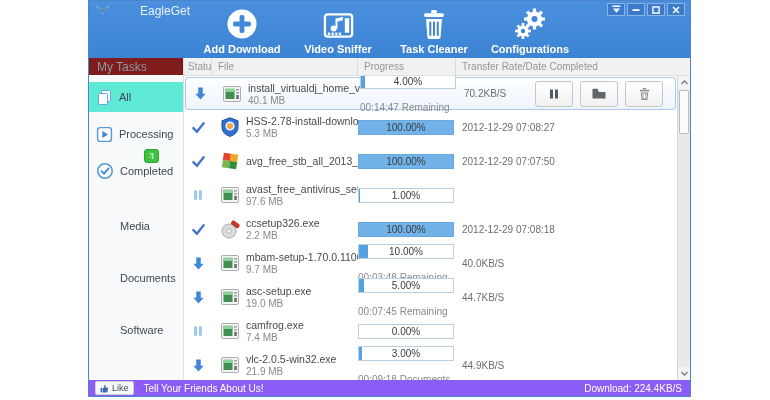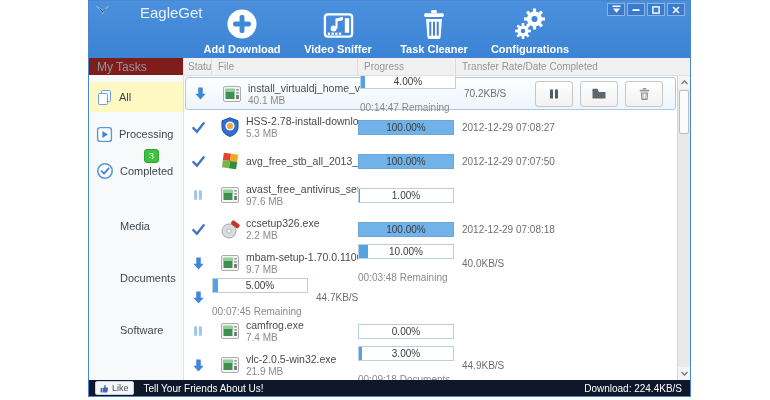--- a/index.html
+++ b/index.html
@@ -1,33 +1,33 @@
 <!DOCTYPE html>
 <html><head>
 <meta charset="utf-8">
 <style>
   html,body{margin:0;padding:0;}
   body{width:770px;height:400px;background:#ffffff;font-family:"Liberation Sans",sans-serif;position:relative;overflow:hidden;}
   .window{position:absolute;left:88px;top:0;width:603px;height:397px;box-sizing:border-box;border:1px solid #4a86ce;background:#fff;display:flex;flex-direction:column;}
   
   .header{height:57px;flex:0 0 57px;background:linear-gradient(#4a90dd,#3c83d4);position:relative;}
   .logo{position:absolute;left:7px;top:4px;}
-  .title{position:absolute;left:23px;top:3px;color:#eaf3fd;font-size:15px;padding-left:28px;}
+  .title{position:absolute;left:23px;top:3px;color:#eaf3fd;font-size:12px;padding-left:28px;}
   .controls{position:absolute;right:5px;top:2px;display:flex;gap:2px;}
   .ctrl{width:18px;height:13px;background:#3a7ccb;border:1px solid #8ab4e6;display:flex;align-items:center;justify-content:center;cursor:pointer;box-sizing:border-box;}
   .toolbar{position:absolute;left:110px;top:6px;display:flex;gap:10px;}
   .tool{display:flex;flex-direction:column;align-items:center;width:86px;cursor:pointer;}
   .tool .ticon{height:33px;display:flex;align-items:flex-end;justify-content:center;}
   .tool .tlabel{color:#fff;font-size:11px;font-weight:bold;margin-top:3px;white-space:nowrap;}
   
   .bodyrow{flex:1;display:flex;min-height:0;}
   .sidebar{width:94px;flex:0 0 94px;background:#f8f9fb;border-right:1px solid #dde1e5;display:flex;flex-direction:column;}
   .side-head{height:17px;background:#7f1d1d;color:#8f979e;font-size:12px;display:flex;align-items:center;padding-left:8px;}
   .side-item{display:flex;align-items:center;gap:6px;padding-left:7px;height:30px;margin-top:7px;cursor:pointer;font-size:11px;color:#3d4854;position:relative;}
-  .side-item.selected{background:#fef9c3;}
+  .side-item.selected{background:#5eead4;}
   .side-item.sub{padding-left:31px;height:24px;margin-top:28px;}
   .badge{position:absolute;left:55px;top:-7px;background:#3cc23c;border:1px solid #2ea52e;color:#fff;font-size:9px;line-height:10px;padding:1px 4px;border-radius:3px;}
   .badge:after{content:"";position:absolute;left:3px;bottom:-4px;border:4px solid transparent;border-top-color:#3cc23c;border-left-width:2px;border-right-width:2px;}
   .main{flex:1;display:flex;flex-direction:column;min-width:0;}
   .thead{height:17px;flex:0 0 17px;background:#f1f1f1;border-bottom:1px solid #e0e0e0;display:flex;font-size:10px;color:#959595;}
   .th{box-sizing:border-box;padding-left:6px;border-right:1px solid #dcdcdc;display:flex;align-items:center;white-space:nowrap;overflow:hidden;}
   .th1{width:28px;flex:0 0 28px;padding-left:4px;}
   .th2{width:146px;flex:0 0 146px;}
   .th3{width:98px;flex:0 0 98px;}
   .th4{flex:1;border-right:none;}
@@ -49,21 +49,21 @@
   .pbar{width:94px;height:13px;border:1px solid #b9cfe2;position:relative;background:#fff;box-sizing:content-box;}
   .pbar.full{border-color:#69a8d8;}
   .pfill{position:absolute;left:0;top:0;bottom:0;background:#55a2e2;}
   .pbar.full .pfill{background:#71b2e8;}
   .ptext{position:relative;text-align:center;font-size:10px;color:#3c3c3c;line-height:13px;width:100%;}
   .premain{font-size:10px;color:#8a8a8a;margin-top:13px;white-space:nowrap;width:96px;text-align:left;}
   .c-rate{flex:1;font-size:10px;color:#6e6e6e;padding-left:6px;white-space:nowrap;overflow:hidden;}
   .c-actions{display:flex;gap:7px;margin-right:12px;}
   .abtn{width:36px;height:24px;background:linear-gradient(#ffffff,#f1f1f1);border:1px solid #c6c6c6;border-radius:3px;display:flex;align-items:center;justify-content:center;cursor:pointer;}
   
-  .statusbar{height:16px;flex:0 0 16px;background:#0f172a;display:flex;align-items:center;position:relative;color:#fff;font-size:10px;}
+  .statusbar{height:16px;flex:0 0 16px;background:#8b5cf6;display:flex;align-items:center;position:relative;color:#fff;font-size:10px;}
   .like-btn{margin-left:6px;height:12px;background:#f5f6f7;border:1px solid #cdd0d5;border-radius:2px;display:flex;align-items:center;gap:3px;padding:0 4px;color:#4b4f55;font-size:9px;cursor:pointer;}
   .sb-msg{margin-left:10px;}
   .sb-rate{position:absolute;right:8px;}
   .icon{display:inline-flex;align-items:center;justify-content:center;line-height:0;}
 </style>
 </head>
 <body>
 
 <div class="window">
   <div class="header">
@@ -469,20 +469,36 @@
               <div class="c-rate">40.0KB/S</div>
             </div>
             <div class="row">
               <div class="c-status">
                 <span class="icon">
                   <svg width="15" height="15" viewBox="0 0 16 16">
                     <path d="M8 14.5 L2.5 8.2 H5.6 V1.5 H10.4 V8.2 H13.5 Z" fill="#3e86d8"></path>
                   </svg>
                 </span>
               </div>
+              <div class="c-file">
+                <span class="icon ficon">
+                  <svg width="20" height="20" viewBox="0 0 20 20">
+                    <rect x="1.5" y="2.5" width="17" height="15" rx="1.5" fill="#f4f4f4" stroke="#adadad"></rect>
+                    <rect x="3.5" y="4.8" width="9" height="10.2" fill="#3f8f52"></rect>
+                    <rect x="3.5" y="4.8" width="9" height="3.2" fill="#8ecf9a"></rect>
+                    <rect x="14.2" y="5" width="2.6" height="1.6" fill="#9a9a9a"></rect>
+                    <rect x="14.2" y="8" width="2.6" height="1.6" fill="#9a9a9a"></rect>
+                    <rect x="14.2" y="11" width="2.6" height="4" fill="#6e6e6e"></rect>
+                  </svg>
+                </span>
+                <div class="ftext">
+                  <span class="fname">asc-setup.exe</span>
+                  <span class="fsize">19.0 MB</span>
+                </div>
+              </div>
               <div class="c-progress">
                 <div class="pbar">
                   <div class="pfill" style="width: 5%;"></div>
                   <div class="ptext">5.00%</div>
                 </div>
                 <div class="premain">00:07:45 Remaining</div>
               </div>
               <div class="c-rate">44.7KB/S</div>
             </div>
             <div class="row">

